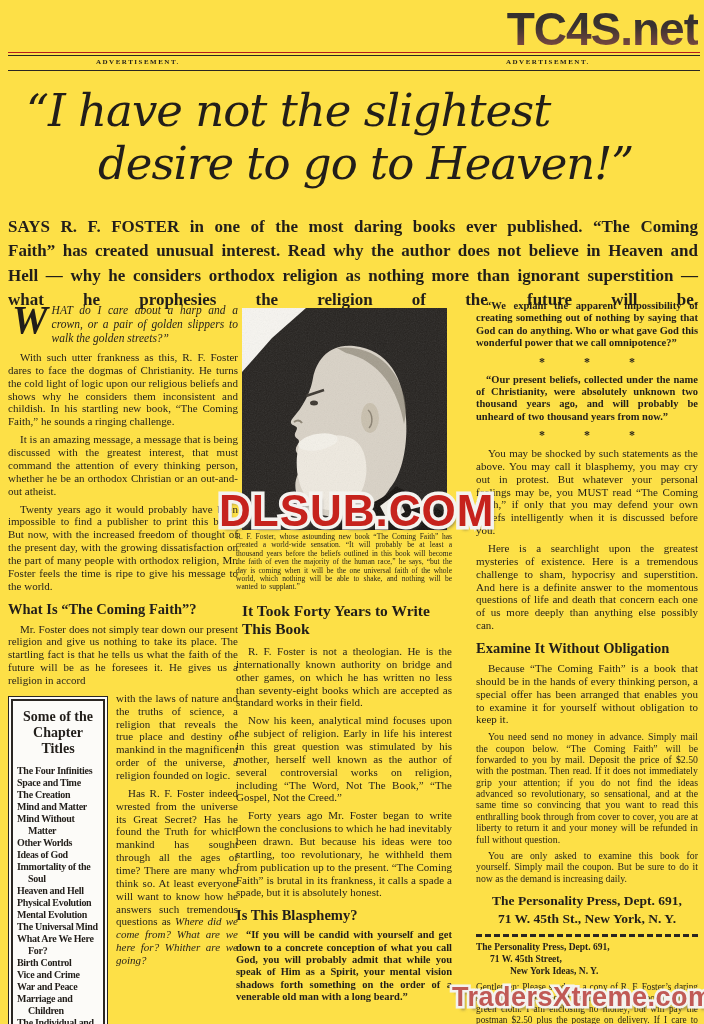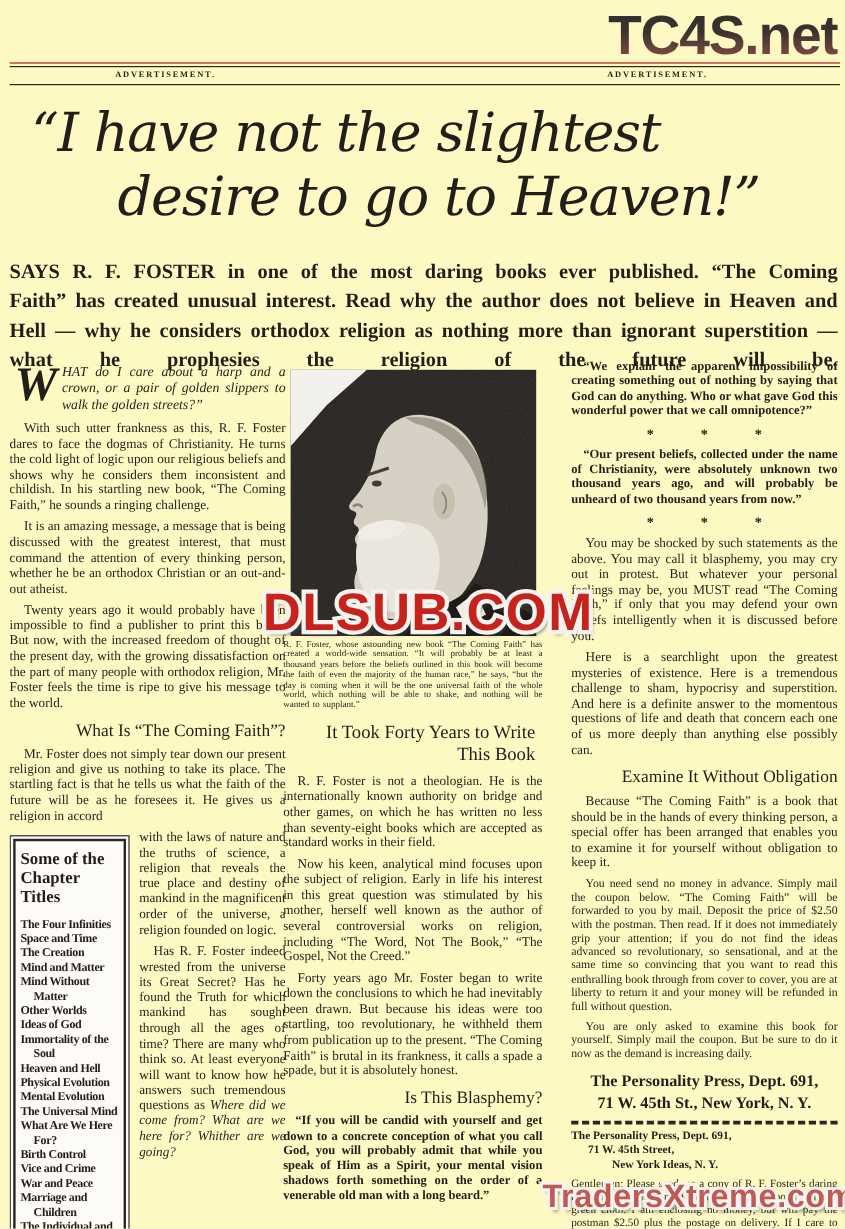--- a/index.html
+++ b/index.html
@@ -1,16 +1,16 @@
 <!DOCTYPE html>
 <html><head>
 <meta charset="utf-8">
 <style>
   html,body{margin:0;padding:0;background:#e9e7e2}
-  .page{position:relative;width:704px;height:1024px;background:#fef9c3;overflow:hidden;
+  .page{position:relative;width:704px;height:1024px;background:#fde047;overflow:hidden;
         font-family:"Liberation Serif",serif;color:#221e1a}
 
   
   .tc4s{position:absolute;top:2px;right:6px;font-family:"Liberation Sans",sans-serif;
         font-weight:bold;font-size:46px;letter-spacing:-1px;color:#4a3c38}
   @supports (-webkit-background-clip: text){
     .tc4s{background:linear-gradient(180deg,#2e2e2e 0%,#3a322f 45%,#99544a 100%);
           -webkit-background-clip:text;background-clip:text;-webkit-text-fill-color:transparent}
   }
 
@@ -36,29 +36,29 @@
   
   .col{position:absolute;top:303px}
   .colL{left:8px;width:230px}
   .colM{left:236px;width:216px;top:306px}
   .colR{left:476px;width:222px;top:300px}
 
   .p{margin:0 0 5px;font-size:11px;line-height:1.17;text-align:justify;text-indent:12px}
   .np{text-indent:0}
   .intro{margin:0 0 6px 4px;font-size:11.5px;font-style:italic;line-height:1.22;text-align:justify}
   .dropcap{float:left;font-size:40px;line-height:.72;padding:3px 4px 0 0;font-weight:bold;font-style:italic}
-  .colhead{margin:8px 0 5px;font-size:14.5px;text-align:right;font-weight:normal}
+  .colhead{margin:8px 0 5px;font-size:14.5px;text-align:left;font-weight:bold}
   .colhead.big{font-size:15.5px;line-height:1.2;margin:10px 6px 6px}
 
   
   .wrapzone{overflow:hidden}
   .chapterbox{float:left;width:100px;border:1.5px solid #2a2622;padding:2px;
               margin:4px 8px 2px 0;background:#fcfbf8;box-sizing:border-box}
   .cbinner{border:2.5px solid #2a2622;padding:8px 4px 10px}
-  .cbtitle{font-size:14px;font-weight:bold;line-height:1.15;margin-bottom:8px}
+  .cbtitle{font-size:14px;font-weight:bold;text-align:center;line-height:1.15;margin-bottom:8px}
   .cbitems div{font-size:10px;font-weight:bold;line-height:1.2;padding-left:11px;
                text-indent:-11px;letter-spacing:-.3px}
 
   
   .photo{display:block;margin:2px auto 3px}
   .caption{margin:0 0 2px;font-size:7.5px;line-height:1.12;text-align:justify;word-spacing:1px}
   .bq{margin:0 0 5px;font-size:10.5px;font-weight:bold;line-height:1.18;text-align:justify;text-indent:10px}
 
   
   .stars{text-align:center;font-size:12px;font-weight:bold;letter-spacing:18px;padding-left:18px;margin:1px 0 4px}

